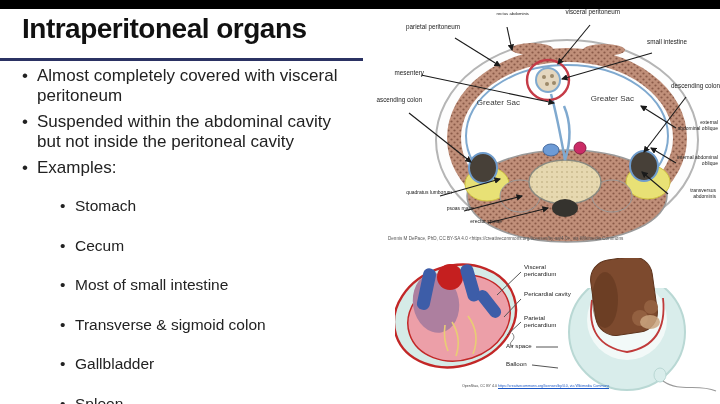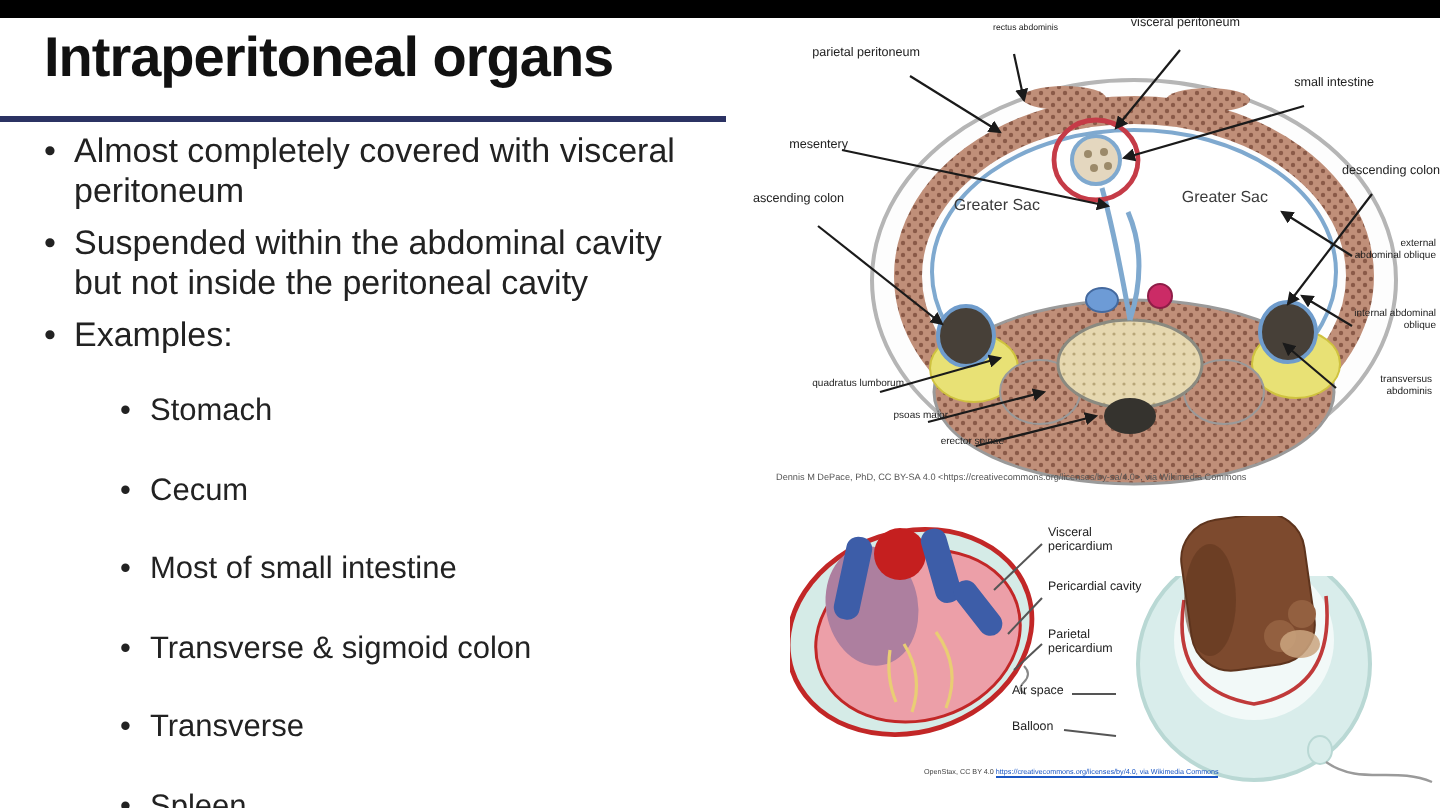--- a/index.html
+++ b/index.html
@@ -38,21 +38,21 @@
   <div class="title-rule"></div>
 
   <ul class="bullets">
     <li class="l1">Almost completely covered with visceral peritoneum</li>
     <li class="l1">Suspended within the abdominal cavity but not inside the peritoneal cavity</li>
     <li class="l1">Examples:</li>
     <li class="l2">Stomach</li>
     <li class="l2">Cecum</li>
     <li class="l2">Most of small intestine</li>
     <li class="l2">Transverse &amp; sigmoid colon</li>
-    <li class="l2">Transverse</li>
+    <li class="l2">Gallbladder</li>
     <li class="l2">Spleen</li>
   </ul>
 
   <svg style="left:365px;top:8px;" width="355" height="244" viewBox="365 8 355 244">
     <defs>
       <pattern id="musc" width="6" height="6" patternUnits="userSpaceOnUse">
         <rect width="6" height="6" fill="#c08f79"></rect>
         <circle cx="1.5" cy="1.5" r="1.1" fill="#8a5a48"></circle>
         <circle cx="4.5" cy="4.5" r="1.1" fill="#8a5a48"></circle>
       </pattern>

